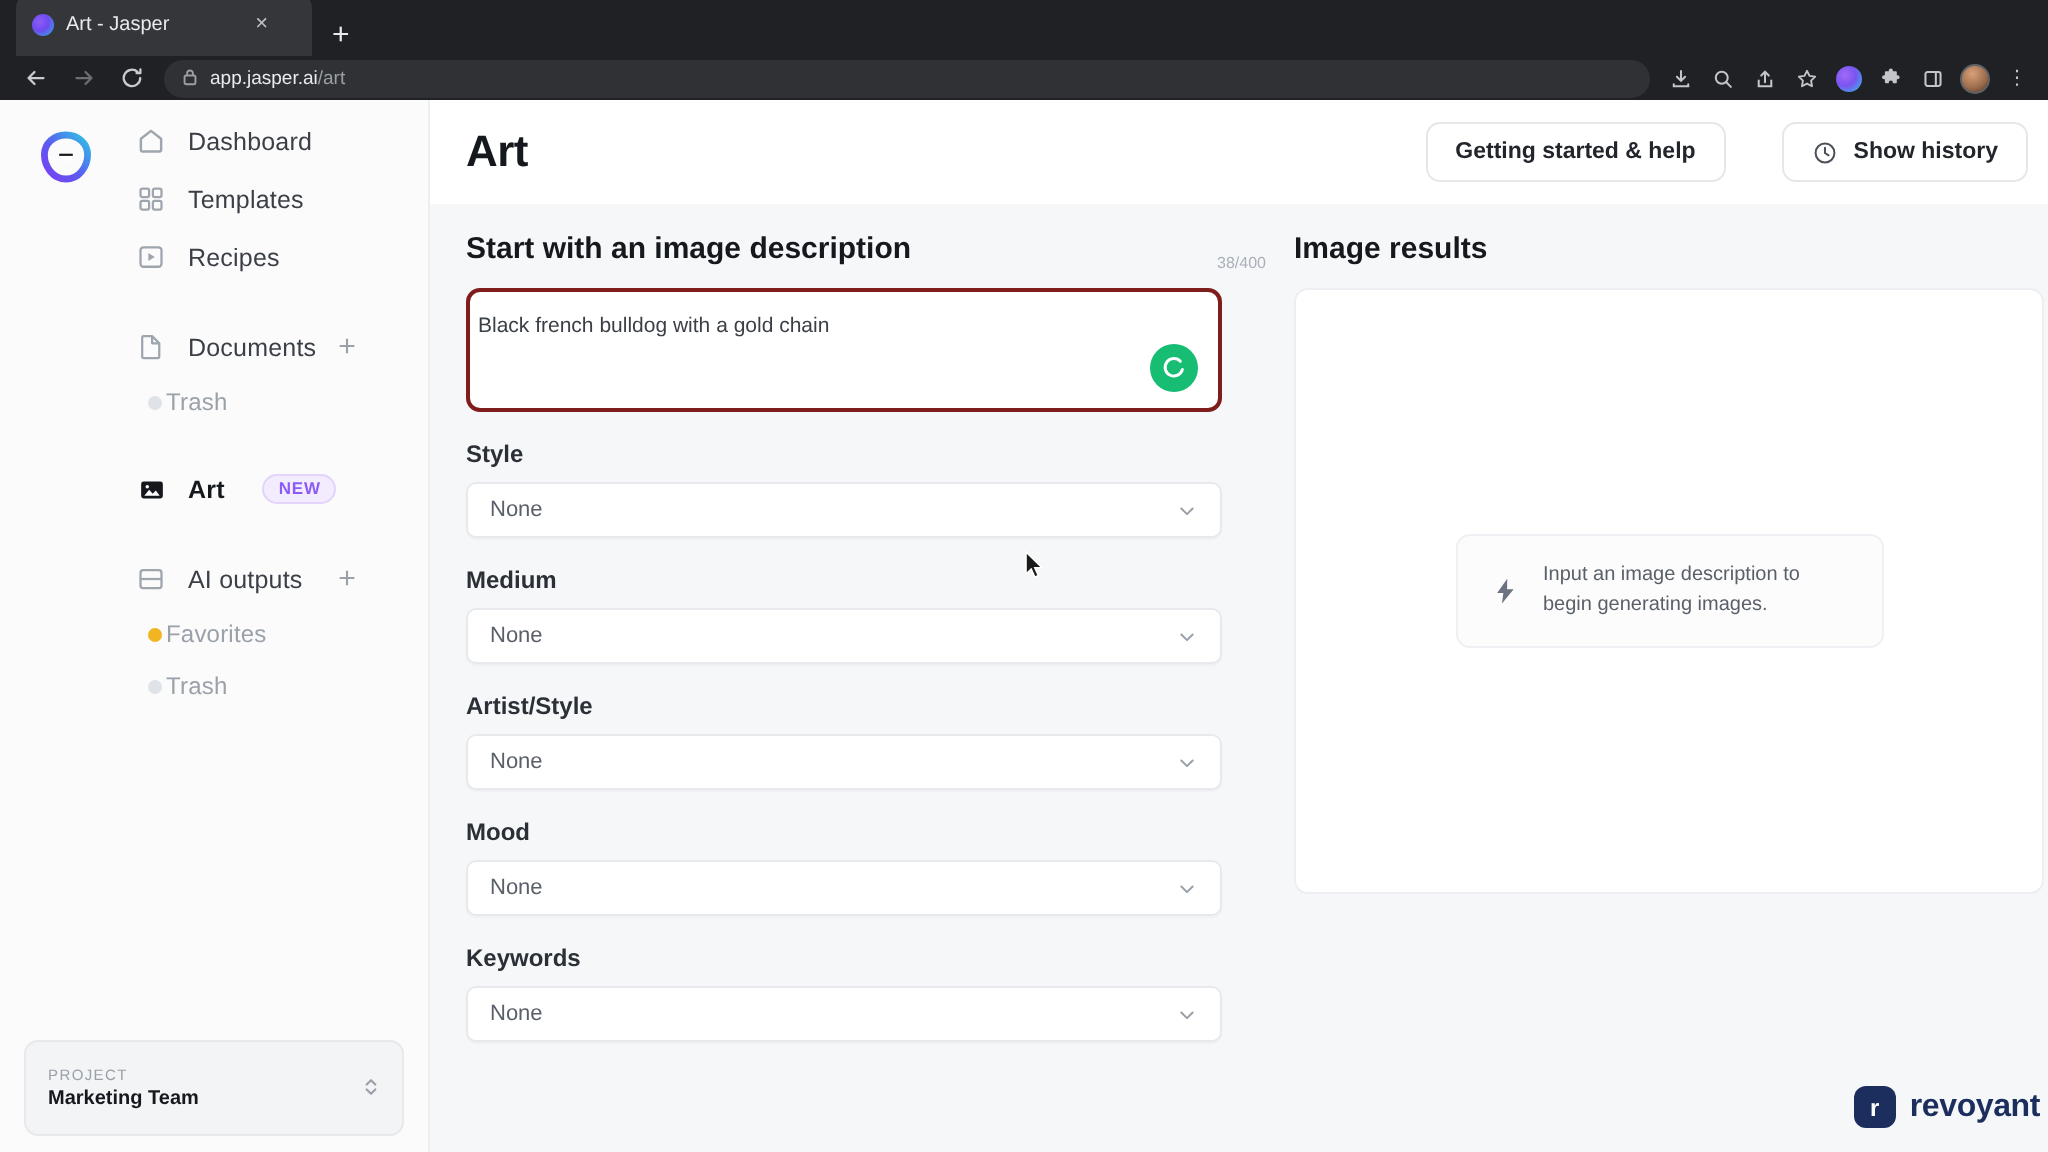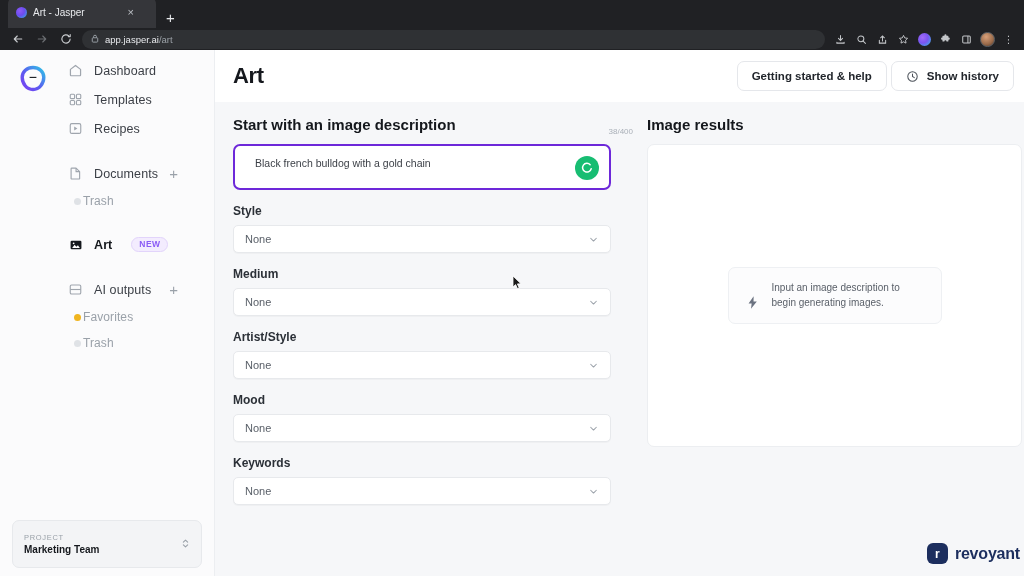--- a/index.html
+++ b/index.html
@@ -99,40 +99,40 @@
   .project-name { font-size: 10px; color: #15181d; font-weight: bold; margin-top: 2px; }
   .project-chev { margin-left: auto; color: #9aa1a9; font-size: 9px; line-height: .85; text-align: center; }
 
   
   .main { flex: 1 1 auto; height: 526px; display: flex; flex-direction: column; position: relative; }
   .main-header {
     height: 52px; background: #ffffff; display: flex; align-items: center;
     padding: 0 20px 0 18px; flex: 0 0 52px;
   }
   .page-title { font-size: 22px; font-weight: bold; color: #15181d; letter-spacing: -.3px; }
-  .header-actions { margin-left: auto; display: flex; gap: 4px; align-items: center; }
+  .header-actions { margin-left: auto; display: flex; gap: 28px; align-items: center; }
   .hbtn {
     height: 30px; background: #ffffff; border: 1px solid #e5e7eb; border-radius: 7px;
     display: flex; align-items: center; gap: 8px; padding: 0 14px;
     font-size: 11.5px; font-weight: bold; color: #22262c; cursor: default;
   }
   .hbtn .clock-icon { color: #4b5159; display: flex; }
 
   .content { flex: 1 1 auto; display: flex; padding: 14px 0 0 0; overflow: hidden; }
 
   
   .col-left { width: 420px; flex: 0 0 420px; padding: 0 0 0 18px; overflow: hidden; }
   .section-title { font-size: 15px; font-weight: bold; color: #15181d; margin-bottom: 11px; }
   .prompt-wrap { position: relative; }
   .char-counter {
     position: absolute; right: 2px; top: -17px; font-size: 8px; color: #aab0b8;
   }
   .prompt-box {
-    width: 378px; height: 46px; background: #ffffff; border: 2px solid #6d28d9;
-    border-radius: 7px; padding: 10px 20px; position: relative;
+    width: 378px; height: 62px; background: #ffffff; border: 2px solid #7f1d1d;
+    border-radius: 7px; padding: 10px 4px; position: relative;
   }
   .prompt-text { font-size: 10.5px; color: #3b3f46; line-height: 1.4; }
   .go-btn {
     position: absolute; right: 10px; bottom: 8px; width: 24px; height: 24px;
     border-radius: 50%; background: #17bd72; display: flex; align-items: center; justify-content: center;
   }
   .field { margin-top: 14px; width: 378px; }
   .field-label { font-size: 12px; font-weight: bold; color: #2b3037; margin-bottom: 7px; }
   .select {
     width: 378px; height: 28px; background: #ffffff; border: 1px solid #e7e9ec;
@@ -143,21 +143,21 @@
 
   
   .col-right { flex: 1 1 auto; padding: 0 12px 0 12px; }
   .results-panel {
     margin-top: 11px; width: 375px; height: 303px; background: #ffffff;
     border: 1px solid #eceef1; border-radius: 7px;
     display: flex; align-items: center; justify-content: center;
   }
   .empty-card {
     background: #fcfcfd; border: 1px solid #eef0f3; border-radius: 7px;
-    padding: 13px 16px; display: flex; gap: 12px; align-items: flex-end;
+    padding: 13px 16px; display: flex; gap: 12px; align-items: center;
     width: 214px;
   }
   .bolt-icon { color: #6b7280; flex: 0 0 auto; display: flex; }
   .empty-text { font-size: 10px; color: #5a6069; line-height: 1.45; }
 
   
   .cursor { position: absolute; left: 297px; top: 225px; pointer-events: none; }
 
   
   .watermark {

